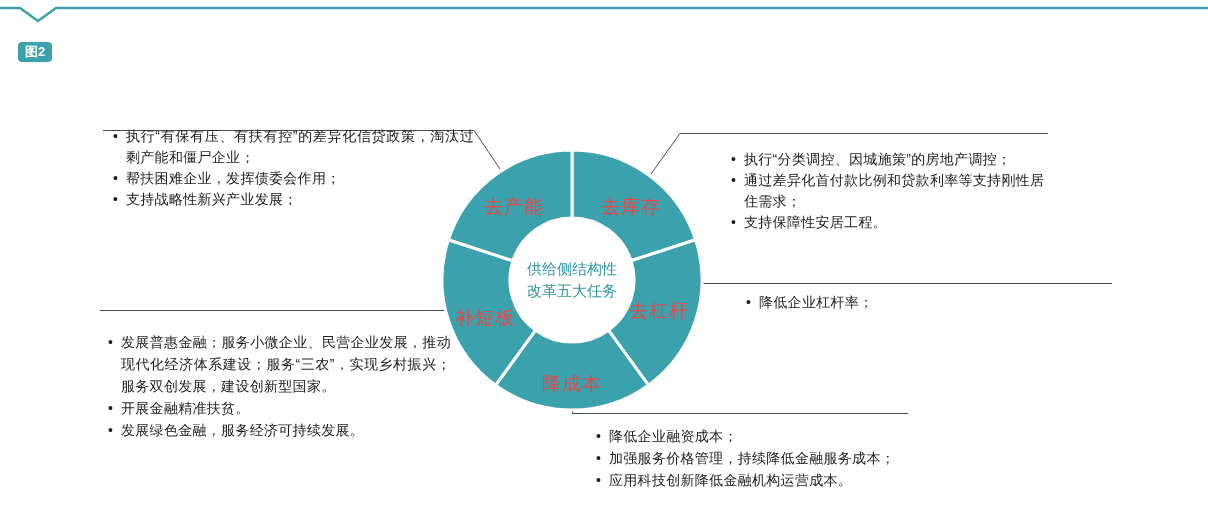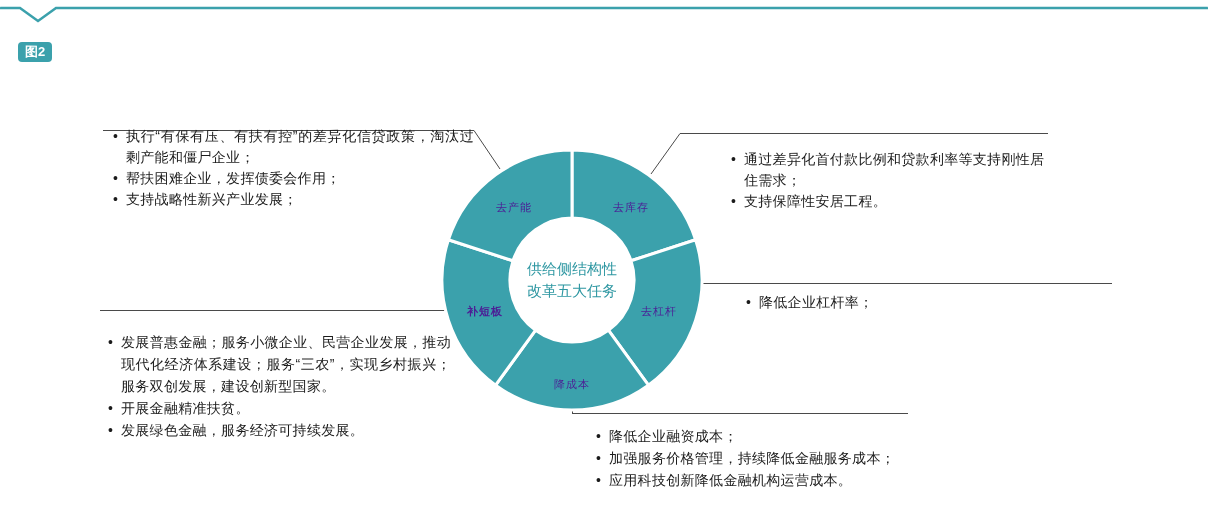--- a/index.html
+++ b/index.html
@@ -28,21 +28,21 @@
   .justify{text-align:justify;}
 
   #callout-top-left{left:112px;top:126px;width:362px;}
   #callout-top-right{left:730px;top:149px;width:322px;}
   #callout-right{left:745px;top:292px;width:322px;}
   #callout-bottom-left{left:107px;top:331px;width:344px;line-height:22px;}
   #callout-bottom{left:595px;top:425px;width:330px;line-height:22px;}
 
   
   .seg-label{position:absolute;transform:translate(-50%,-50%);
-    color:#4c1d95;font-size:11px;letter-spacing:1px;white-space:nowrap;}
+    color:#ef4444;font-size:19px;letter-spacing:1px;white-space:nowrap;}
   .center-label{position:absolute;left:572px;top:280px;transform:translate(-50%,-50%);
     color:#2e97a2;font-size:15px;line-height:22px;text-align:center;white-space:nowrap;}
 </style>
 </head>
 <body>
 
 <div id="canvas">
 
   <svg class="diagram-svg" width="1208" height="30">
     <polyline points="0,8 20,8 38,21 56,8 1208,8" fill="none" stroke="#3ba1ac" stroke-width="2.5"></polyline>
@@ -67,34 +67,35 @@
       <path d="M648.4,385.2 A130,130 0 0 1 495.6,385.2 L535.6,330.2 A62,62 0 0 0 608.4,330.2 Z"></path>
       <path d="M495.6,385.2 A130,130 0 0 1 448.4,239.8 L513,260.8 A62,62 0 0 0 535.6,330.2 Z"></path>
       <path d="M448.4,239.8 A130,130 0 0 1 572,150 L572,218 A62,62 0 0 0 513,260.8 Z"></path>
     </g>
   </svg>
 
   <span class="seg-label" style="left:514px;top:207px;">去产能</span>
   <span class="seg-label" style="left:631px;top:207px;">去库存</span>
   <span class="seg-label" style="left:659px;top:311px;">去杠杆</span>
   <span class="seg-label" style="left:572px;top:384px;">降成本</span>
-  <span class="seg-label" style="left:485px;top:311px;font-weight:bold;">补短板</span>
+  <span class="seg-label" style="left:485px;top:318px;">补短板</span>
 
   <div class="center-label">
     <div>供给侧结构性</div>
     <div>改革五大任务</div>
   </div>
 
   <ul id="callout-top-left" class="callout justify">
     <li>执行“有保有压、有扶有控”的差异化信贷政策，淘汰过剩产能和僵尸企业；</li>
     <li>帮扶困难企业，发挥债委会作用；</li>
     <li>支持战略性新兴产业发展；</li>
   </ul>
 
   <ul id="callout-top-right" class="callout">
+    <li>执行“分类调控、因城施策”的房地产调控；</li>
     <li>通过差异化首付款比例和贷款利率等支持刚性居住需求；</li>
     <li>支持保障性安居工程。</li>
   </ul>
 
   <ul id="callout-right" class="callout">
     <li>降低企业杠杆率；</li>
   </ul>
 
   <ul id="callout-bottom-left" class="callout justify">
     <li>发展普惠金融；服务小微企业、民营企业发展，推动现代化经济体系建设；服务“三农”，实现乡村振兴；服务双创发展，建设创新型国家。</li>

